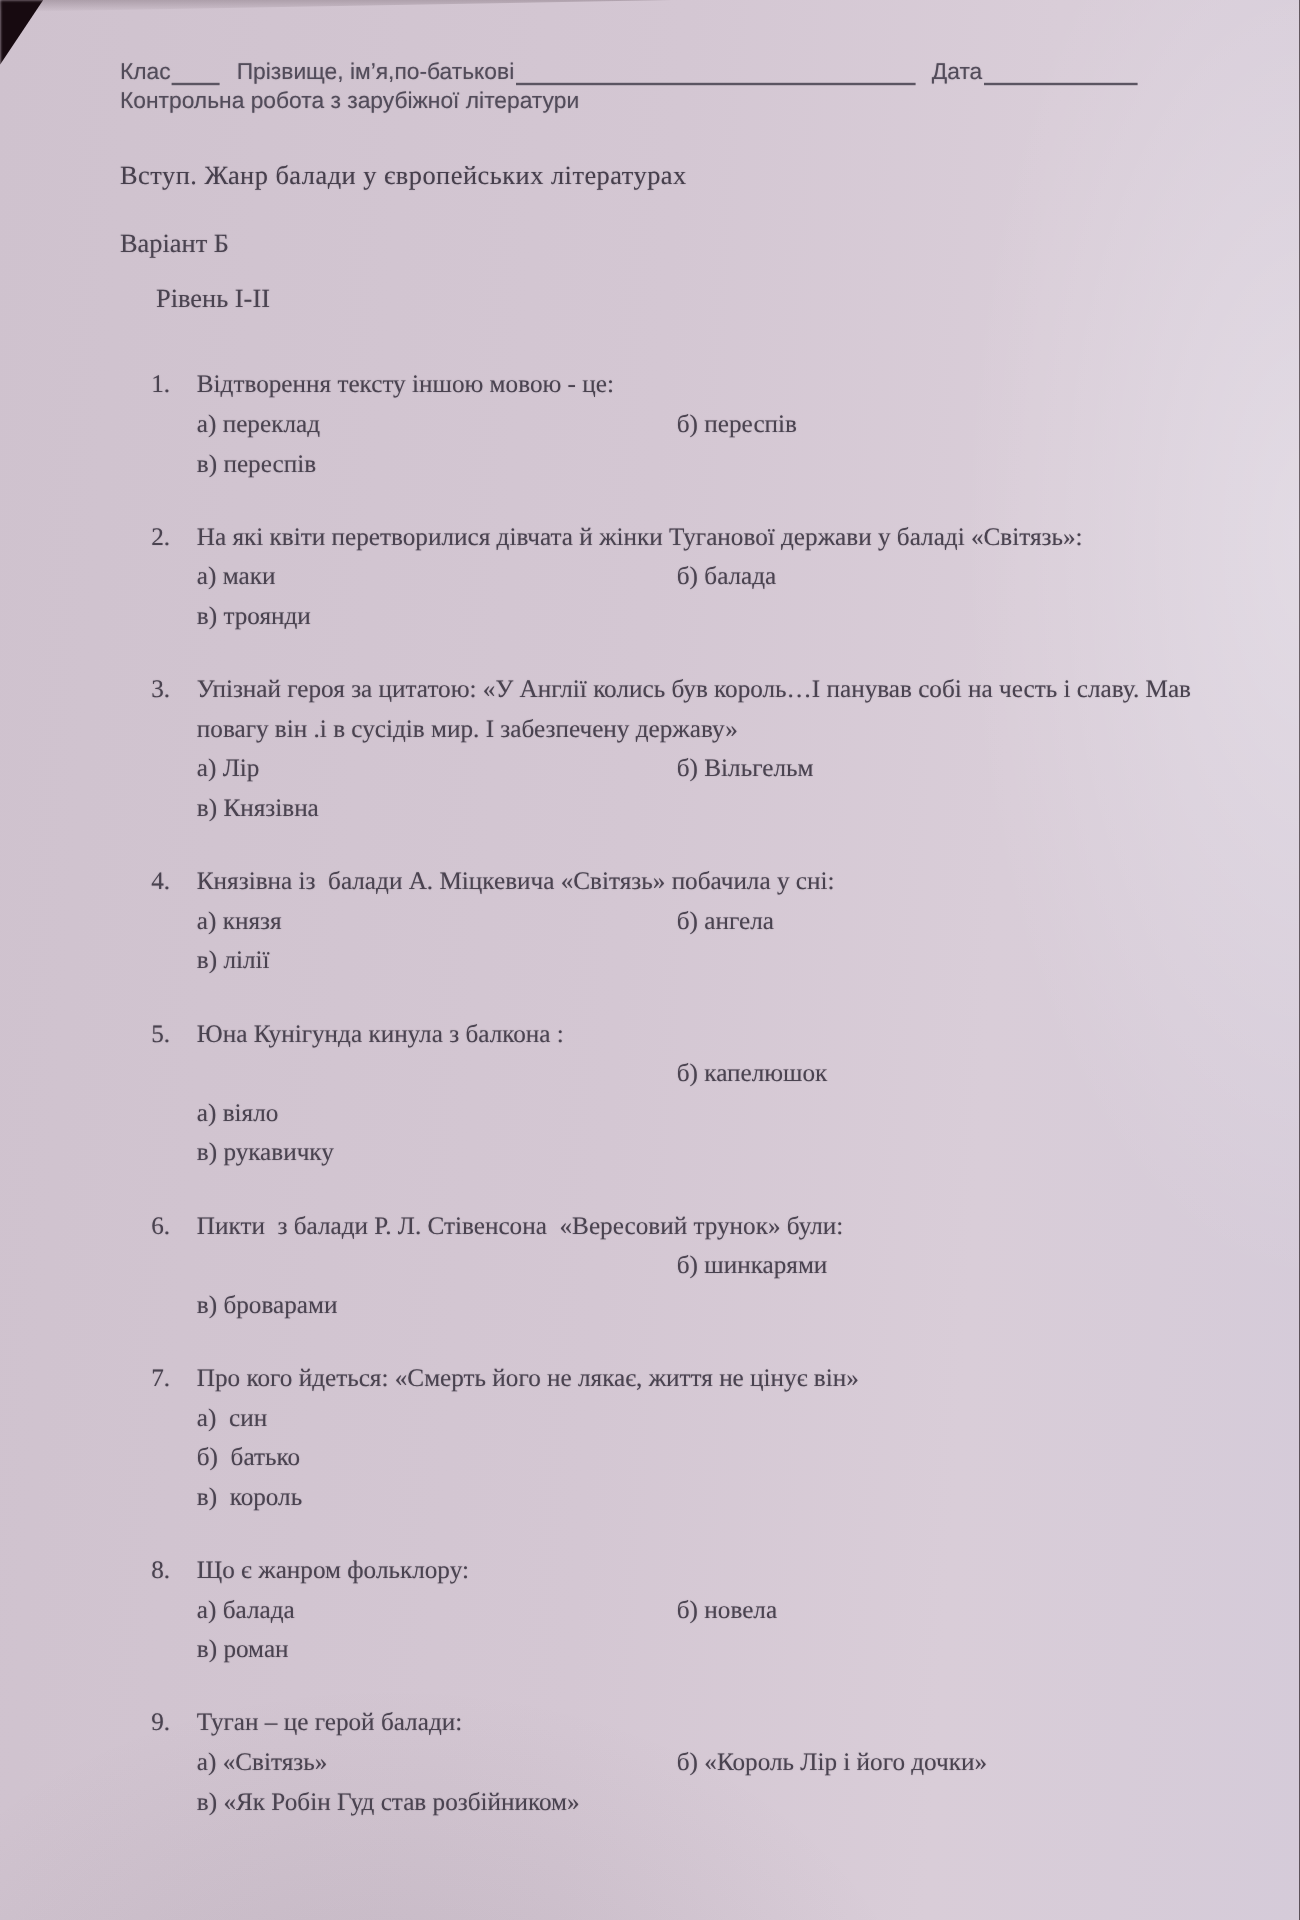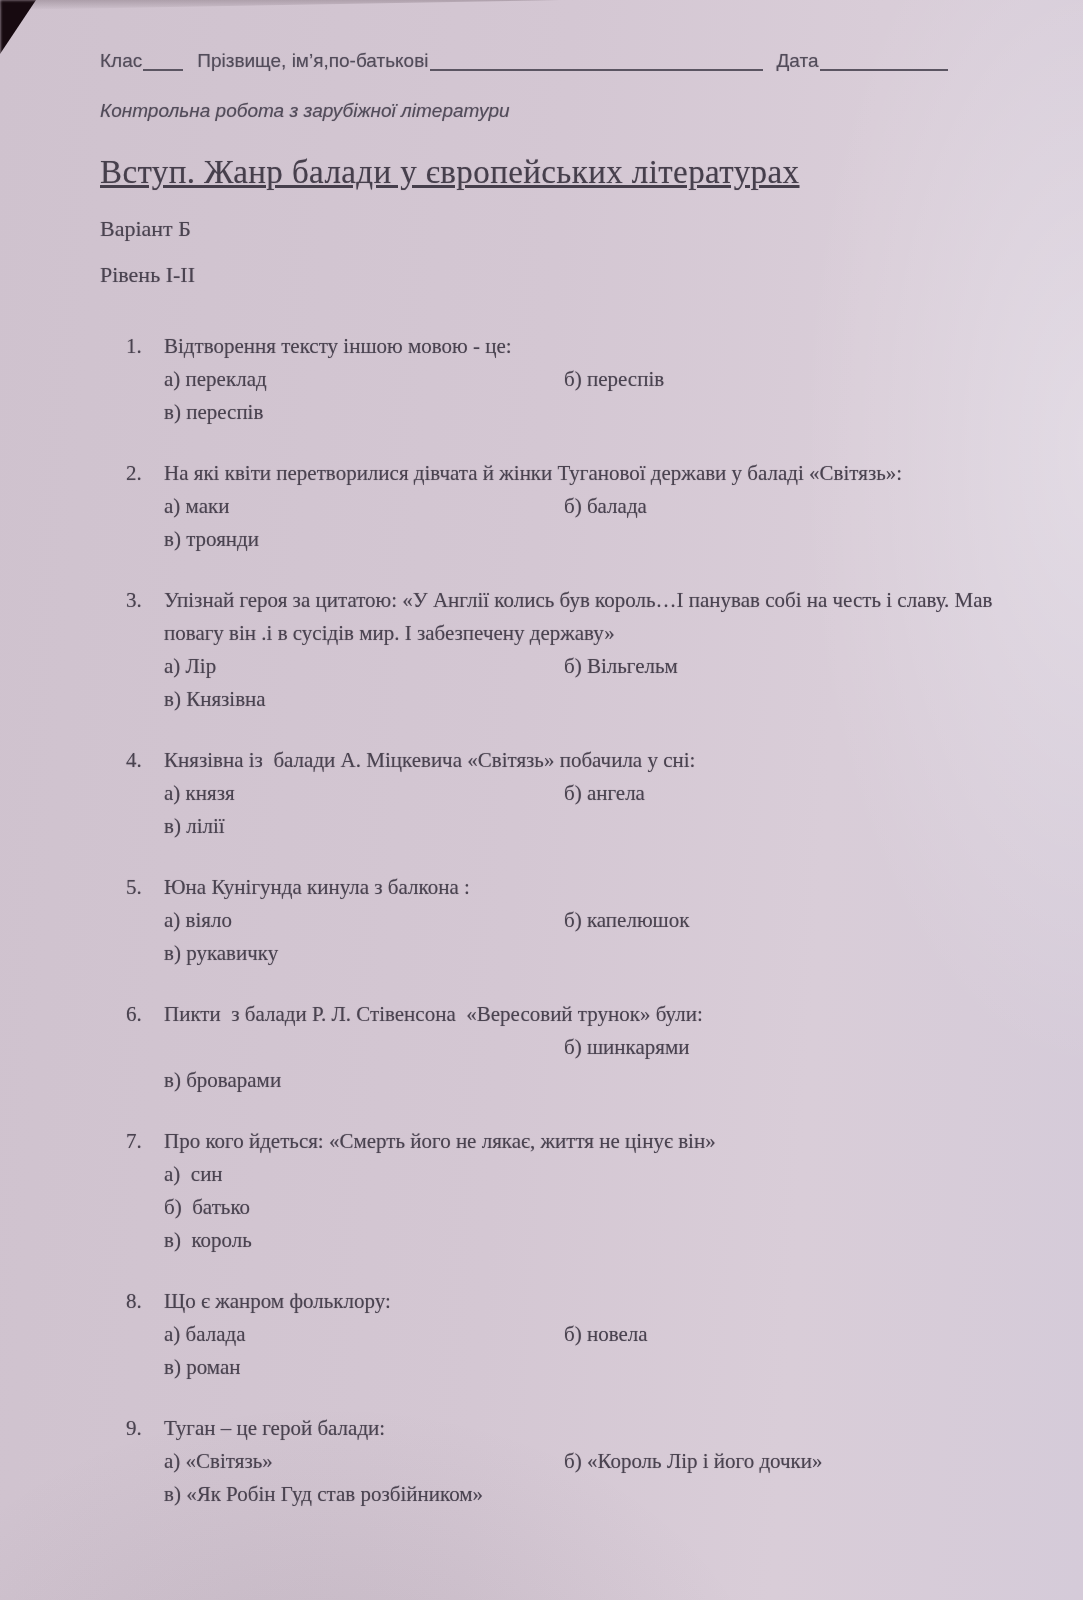--- a/index.html
+++ b/index.html
@@ -60,48 +60,46 @@
     display: inline-block;
     border-bottom: 2px solid #5b5562;
     height: 15px;
     align-self: flex-end;
     margin: 0 0 3px 1px;
   }
   .blank.w-class { width: 40px; margin-right: 14px; }
   .blank.w-name  { width: 333px; margin-right: 14px; }
   .blank.w-date  { width: 128px; }
   .subtitle {
-    margin-top: 26px;
     font-family: "Liberation Sans", sans-serif;
     font-size: 19px;
     color: #524c5a;
     height: 24px;
-    font-style: italic;
   }
   .title {
     margin: 26px 0 0 0;
     font-family: "Liberation Serif", serif;
     font-weight: 500;
-    font-size: 33px;
+    font-size: 22px;
     letter-spacing: 0.4px;
     line-height: 44px;
     color: #463f4c;
-    text-decoration: underline;
   }
   .variant {
     margin-top: 20px;
     font-family: "Liberation Serif", serif;
     font-size: 22px;
     line-height: 30px;
   }
   .level {
     margin-top: 16px;
     font-family: "Liberation Serif", serif;
     font-size: 22px;
     line-height: 30px;
+    margin-left: 30px;
   }
   .questions {
     margin: 40px 0 0 0;
     padding: 0;
     list-style: none;
     font-family: "Liberation Serif", serif;
     font-size: 21px;
     line-height: 33px;
   }
   .q {
@@ -196,22 +194,22 @@
                 <div class="opt col-l">в) лілії</div>
               </div>
     </div>
   </li>
 
   <li class="q">
     <span class="q-num">5.</span>
     <div class="q-body">
       <div class="q-text">Юна Кунігунда кинула з балкона :</div>
       <div class="opts">
+                <div class="opt col-r">б) капелюшок</div>
                 <div class="opt col-l">а) віяло</div>
-                <div class="opt col-r">б) капелюшок</div>
                 <div class="opt col-l">в) рукавичку</div>
               </div>
     </div>
   </li>
 
   <li class="q">
     <span class="q-num">6.</span>
     <div class="q-body">
       <div class="q-text">Пикти  з балади Р. Л. Стівенсона  «Вересовий трунок» були:</div>
       <div class="opts">

